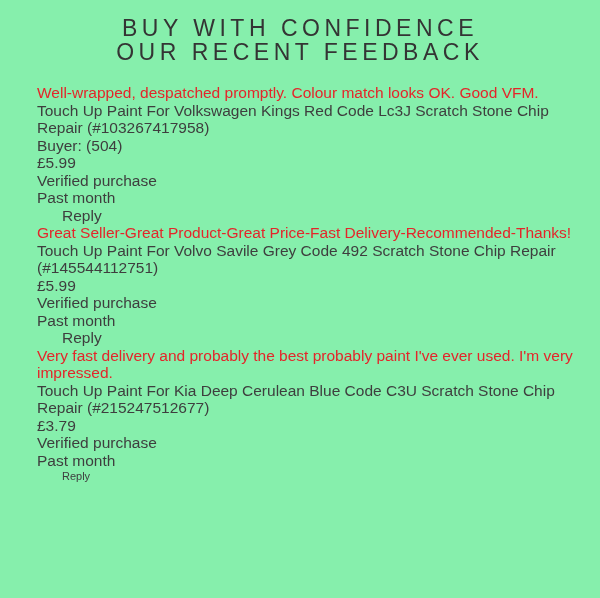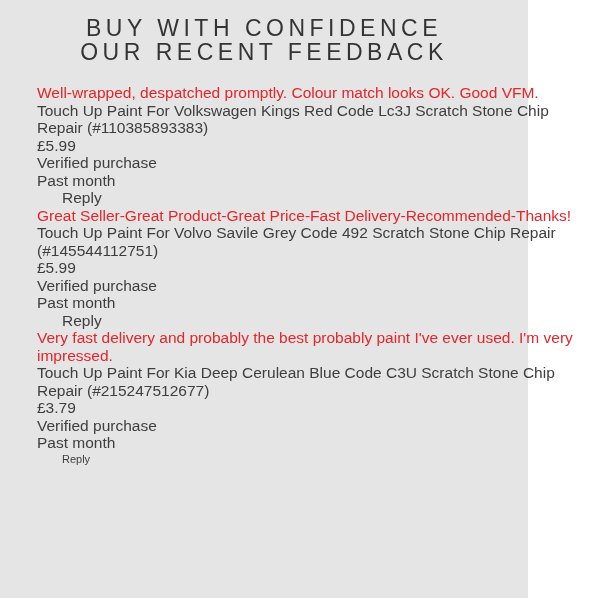--- a/index.html
+++ b/index.html
@@ -4,23 +4,23 @@
 <style>
   html, body { margin: 0; padding: 0; }
   body {
     width: 600px;
     height: 598px;
     background: #ffffff;
     font-family: "Liberation Sans", "DejaVu Sans", sans-serif;
     overflow: hidden;
   }
   .page {
-    width: 528px;
+    width: 600px;
     height: 598px;
-    background: #e5e5e5;
+    background: #86efac;
     box-sizing: border-box;
   }
   .banner-title {
     padding-top: 16px;
     text-align: center;
     color: #343434;
     font-size: 23px;
     line-height: 24px;
     letter-spacing: 4.5px;
     font-weight: 400;
@@ -60,21 +60,22 @@
 
   <div class="banner-title">
     <div>BUY WITH CONFIDENCE</div>
     <div>OUR RECENT FEEDBACK</div>
   </div>
 
   <div class="feedback-list">
 
     <div>
       <div class="line comment">Well-wrapped, despatched promptly. Colour match looks OK. Good VFM.</div>
-      <div class="line">Touch Up Paint For Volkswagen Kings Red Code Lc3J Scratch Stone Chip Repair (#110385893383)</div>
+      <div class="line">Touch Up Paint For Volkswagen Kings Red Code Lc3J Scratch Stone Chip Repair (#103267417958)</div>
+      <div class="line">Buyer: (504)</div>
       <div class="line">£5.99</div>
       <div class="line">Verified purchase</div>
       <div class="line">Past month</div>
       <div class="line"><span class="reply">Reply</span></div>
     </div>
 
     <div>
       <div class="line comment">Great Seller-Great Product-Great Price-Fast Delivery-Recommended-Thanks!</div>
       <div class="line">Touch Up Paint For Volvo Savile Grey Code 492 Scratch Stone Chip Repair (#145544112751)</div>
       <div class="line">£5.99</div>

